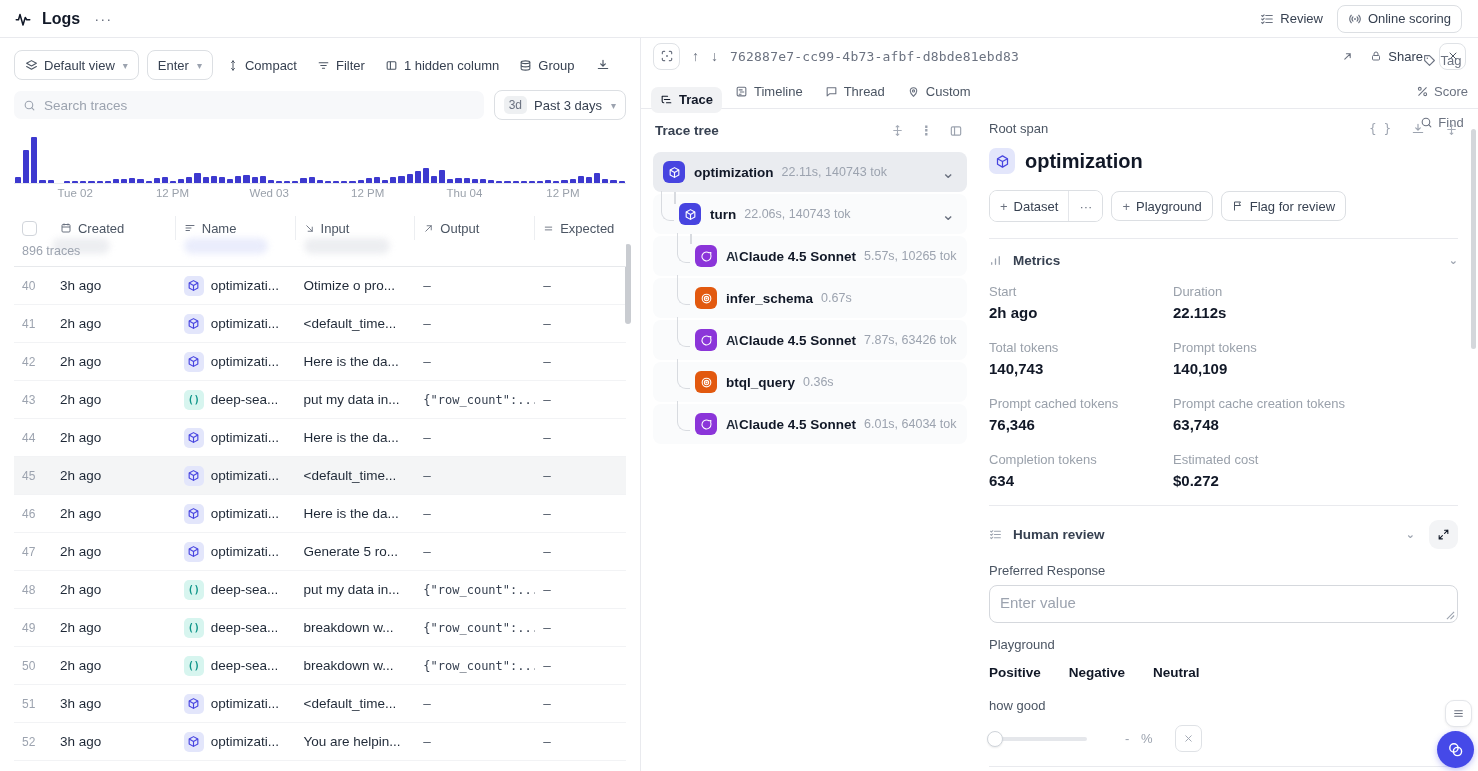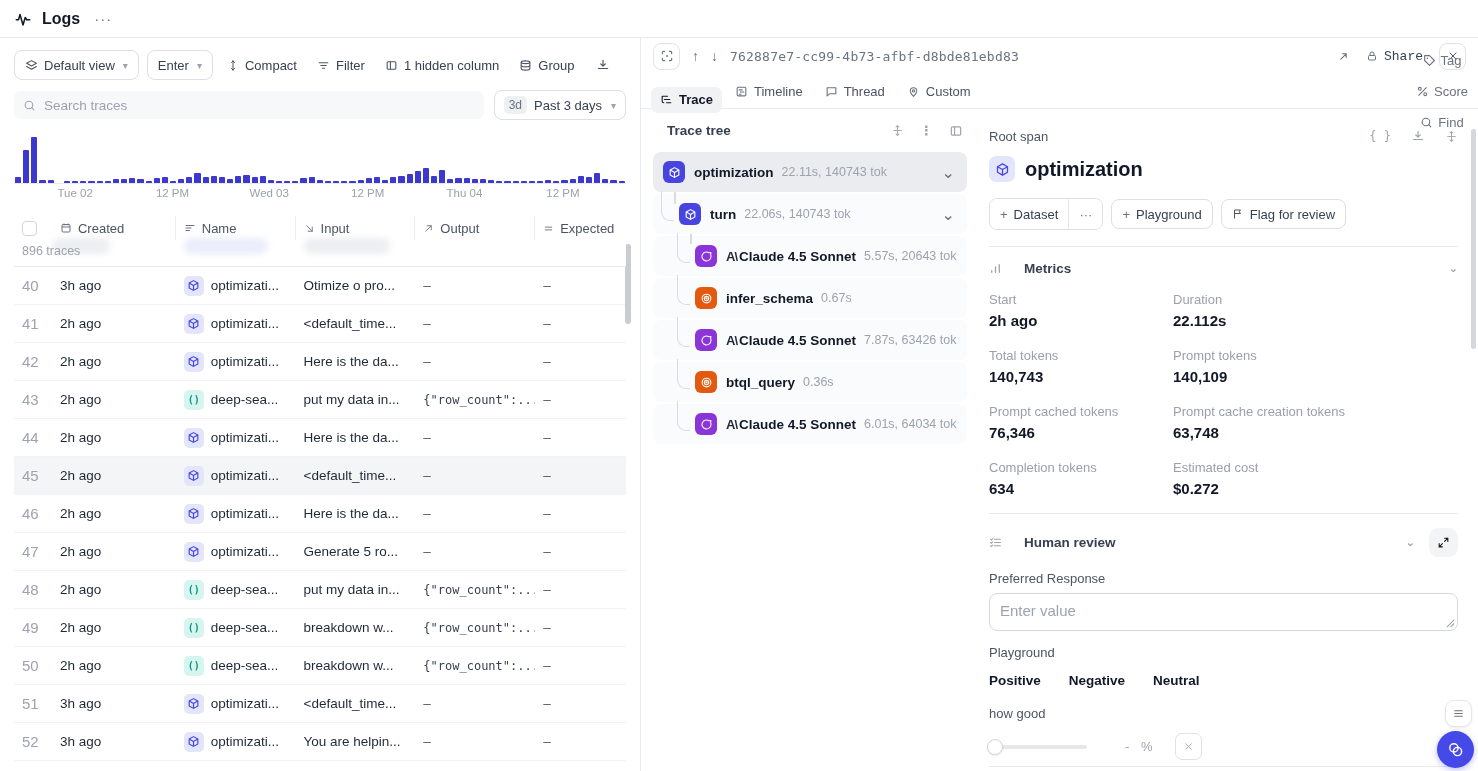--- a/index.html
+++ b/index.html
@@ -54,75 +54,75 @@
   .thead-grid { display:flex; }
   .cw0{width:38px}.cw1{width:124px}.cw2{width:120px}.cw3{width:120px}.cw4{width:120px}.cw5{width:91px}
   .checkbox { width:15px; height:15px; border:1.5px solid #d1d5db; border-radius:4px; background:#fff; cursor:pointer; }
   .skel { position:absolute; top:28px; left:0; display:flex; filter:blur(3px); opacity:.65; z-index:1; }
   .skel .blob { height:16px; border-radius:8px; background:#e3e5ea; }
   .skel .blob.indigo { background:#dfe3fa; }
 
   .tr { display:flex; align-items:center; height:38px; border-bottom:1px solid #f2f3f5; cursor:pointer; }
   .tr.sel { background:#f4f5f6; }
   .td { font-size:13.5px; color:#1f2937; padding-left:8px; white-space:nowrap; overflow:hidden; }
-  .td.num { font-size:15px; color:#9ca3af; }
+  .td.num { font-size:12px; color:#9ca3af; }
   .td.dash { color:#4b5563; }
   .td.json { font-family:"DejaVu Sans Mono","Liberation Mono",monospace; font-size:12px; color:#374151; }
   .name-cell { display:flex; align-items:center; gap:7px; }
   .chip { width:20px; height:20px; border-radius:5px; display:inline-flex; align-items:center; justify-content:center; flex:none; }
   .chip.indigo { background:#e3e6fb; }
   .chip.teal { background:#d7f5ef; color:#0d9488; font-size:10px; font-weight:700; font-family:"DejaVu Sans Mono",monospace; }
 
   .vscroll-left { position:absolute; right:9px; top:206px; width:6px; height:80px; background:#c9ccd1; border-radius:3px; }
 
   
   .rp-h1 { height:36px; display:flex; align-items:center; gap:12px; padding:0 12px; }
   .sq-btn { width:27px; height:27px; border:1px solid #dfe2e6; border-radius:8px; background:#fff; display:inline-flex; align-items:center; justify-content:center; cursor:pointer; flex:none; }
   .arrow-ic { color:#6b7280; font-size:14px; cursor:pointer; }
   .trace-id { font-size:13px; color:#6b7280; letter-spacing:.2px; }
-  .rp-h1-right { margin-left:auto; display:flex; align-items:center; gap:16px;font-family:Liberation Mono, monospace; }
+  .rp-h1-right { margin-left:auto; display:flex; align-items:center; gap:16px; }
   .rp-h2 { height:35px; display:flex; align-items:center; padding:0 10px; border-bottom:1px solid #e9eaee; gap:4px; }
   .tab { display:inline-flex; align-items:center; gap:6px; font-size:13px; color:#4b5563; height:26px; padding:0 9px; border-radius:7px; cursor:pointer; }
   .tab.active { background:#f1f2f4; color:#111827; font-weight:600;margin-top:17px; }
   .rp-h2-right { margin-left:auto; display:flex; align-items:center; gap:16px;flex-direction:column; }
   .ghost-act { display:inline-flex; align-items:center; gap:5px; font-size:13px; color:#6b7280; cursor:pointer; }
 
   .rp-body { flex:1; display:flex; min-height:0; }
   .tree-col { width:334px; min-width:334px; padding:12px 8px 0 12px; }
-  .tree-head { display:flex; align-items:center; font-size:13.5px; color:#374151; font-weight:600; padding:2px 4px 0 2px;margin-left:12px; }
+  .tree-head { display:flex; align-items:center; font-size:13.5px; color:#374151; font-weight:600; padding:2px 4px 0 2px; }
   .tree-head-ics { margin-left:auto; display:flex; align-items:center; gap:16px; color:#9ca3af; }
   .tree-list { margin-top:14px; position:relative; }
   .tnode { display:flex; align-items:center; height:40px; border-radius:8px; background:#fafbfc; margin-bottom:2px; cursor:pointer; position:relative; }
   .tnode.sel { background:#eaecf0; }
   .tnode .nico { width:22px; height:22px; border-radius:6px; display:inline-flex; align-items:center; justify-content:center; flex:none; }
   .nico.task { background:#4744e0; }
   .nico.llm { background:#8b35d9; }
   .nico.tool { background:#e2590f; }
   .tnode .nname { font-size:13.5px; font-weight:600; color:#111827; margin-left:9px; white-space:nowrap; }
   .tnode .nmeta { font-size:12.5px; color:#9ca3af; margin-left:8px; white-space:nowrap; }
   .tnode .nchev { margin-left:auto; margin-right:12px; color:#6b7280; }
   .anth { font-weight:700; font-size:13px; color:#1f2937; margin-left:9px; letter-spacing:-1px; }
   .anth + .nname { margin-left:2px; }
   .conn { width:13px; height:30px; margin-top:-16px; border-left:1.5px solid #d8dbe0; border-bottom:1.5px solid #d8dbe0; border-bottom-left-radius:9px; margin-right:5px; flex:none; }
   .vline { position:absolute; width:1.5px; background:#d8dbe0; z-index:0; }
 
   .detail-col { flex:1; padding:12px 20px 0 14px; position:relative; min-width:0; }
-  .kicker-row { display:flex; align-items:flex-start;margin-top:8px; }
+  .kicker-row { display:flex; align-items:flex-end; }
   .kicker { font-size:13px; color:#4b5563; }
   .kicker-ics { margin-left:auto; display:flex; align-items:center; gap:20px; color:#9ca3af; }
   .braces { font-family:"DejaVu Sans Mono",monospace; font-size:12px; color:#9ca3af; cursor:pointer; }
   .title-row { display:flex; align-items:center; gap:10px; margin-top:12px; }
   .title-chip { width:26px; height:26px; border-radius:7px; background:#e3e6fb; display:inline-flex; align-items:center; justify-content:center; }
   .span-title { font-size:20px; font-weight:700; color:#111827; }
   .act-row { display:flex; align-items:center; gap:8px; margin-top:16px; }
   .grp { display:inline-flex; border:1px solid #dcdfe3; border-radius:8px; overflow:hidden; background:#fff; }
   .grp .gbtn { display:inline-flex; align-items:center; gap:6px; font-size:13px; color:#374151; height:30px; padding:0 10px; background:#fff; border:none; cursor:pointer; font-family:inherit; }
   .grp .gdiv { width:1px; background:#e4e6ea; }
   .divider { border-top:1px solid #e9eaee; margin-top:16px; }
-  .sec-head { display:flex; align-items:center; gap:22px; margin-top:14px; font-size:13.5px; font-weight:600; color:#374151; }
+  .sec-head { display:flex; align-items:center; gap:11px; margin-top:14px; font-size:13.5px; font-weight:600; color:#374151; }
   .sec-head .sh-right { margin-left:auto; display:flex; align-items:center; gap:14px; }
   .metrics-grid { display:grid; grid-template-columns:184px 1fr; row-gap:19px; margin-top:16px; }
   .m-label { font-size:13px; color:#9aa1ab; }
   .m-value { font-size:15px; font-weight:600; color:#111827; margin-top:5px; }
   .field-label { font-size:13px; color:#4b5563; margin-top:14px; }
   .ta-wrap { position:relative; margin-top:7px; }
   .ta { width:100%; height:38px; border:1px solid #d5d8dd; border-radius:8px; padding:8px 10px; font-size:15px; color:#374151; font-family:inherit; resize:none; outline:none; display:block; }
   .ta::placeholder { color:#9ca3af; }
   .ta-grip { position:absolute; right:3px; bottom:3px; color:#9ca3af; pointer-events:none; }
   .sent-row { display:flex; align-items:center; gap:28px; margin-top:13px; }
@@ -146,20 +146,39 @@
 
   <div class="tb">
     <div class="tb-left">
       <span class="icon">
         <svg width="18" height="18" viewBox="0 0 24 24" fill="none" stroke="#111827" stroke-width="2" stroke-linecap="round" stroke-linejoin="round">
             <path d="M3 13h3l2-7 4 14 3-10 2 3h4"></path>
           </svg>
       </span>
       <span class="tb-title">Logs</span>
       <span class="tb-dots">···</span>
+    </div>
+    <div class="tb-right">
+      <button class="txtbtn">
+        <span class="icon">
+          <svg width="14" height="14" viewBox="0 0 24 24" fill="none" stroke="#6b7280" stroke-width="2" stroke-linecap="round">
+              <path d="M10 6h11M10 12h11M10 18h11M3 6l1.5 1.5L7 5M3 12l1.5 1.5L7 11M3 18l1.5 1.5L7 17"></path>
+            </svg>
+        </span>
+        <span>Review</span>
+      </button>
+      <button class="btn-outline">
+        <span class="icon">
+          <svg width="14" height="14" viewBox="0 0 24 24" fill="none" stroke="#6b7280" stroke-width="2" stroke-linecap="round">
+              <circle cx="12" cy="12" r="1.6" fill="#6b7280" stroke="none"></circle>
+              <path d="M8.5 8.5a5 5 0 0 0 0 7M15.5 8.5a5 5 0 0 1 0 7M5.6 5.6a9 9 0 0 0 0 12.8M18.4 5.6a9 9 0 0 1 0 12.8"></path>
+            </svg>
+        </span>
+        <span>Online scoring</span>
+      </button>
     </div>
   </div>
 
   <div class="main">
 
     <div class="left">
       <div class="lt-row">
         <button class="btn-sm">
           <span class="icon">
             <svg width="13" height="13" viewBox="0 0 24 24" fill="none" stroke="#4b5563" stroke-width="2" stroke-linecap="round" stroke-linejoin="round">
@@ -757,21 +776,21 @@
               <div class="tnode" style="padding-left: 0px;">
                 <span style="width: 24px; flex: 0 0 auto;"></span>
                 <span class="conn"></span>
                 <span class="nico llm">
                   <svg width="13" height="13" viewBox="0 0 24 24" fill="none" stroke="#fff" stroke-width="2.1" stroke-linejoin="round">
                     <path d="M21 12a9 9 0 1 1-4-7.5L21 4l-.6 4A9 9 0 0 1 21 12z" transform="scale(.92) translate(1,1)"></path>
                   </svg>
                 </span>
                 <span class="anth">A\</span>
                 <span class="nname">Claude 4.5 Sonnet</span>
-                <span class="nmeta">5.57s, 20643 tok</span>
+                <span class="nmeta">5.57s, 10265 tok</span>
               </div>
               <div class="tnode" style="padding-left: 0px;">
                 <span style="width: 24px; flex: 0 0 auto;"></span>
                 <span class="conn"></span>
                 <span class="nico tool">
                   <svg width="13" height="13" viewBox="0 0 24 24" fill="none" stroke="#fff" stroke-width="2">
                     <circle cx="12" cy="12" r="8"></circle>
                     <circle cx="12" cy="12" r="4"></circle>
                     <circle cx="12" cy="12" r="1" fill="#fff"></circle>
                   </svg>

